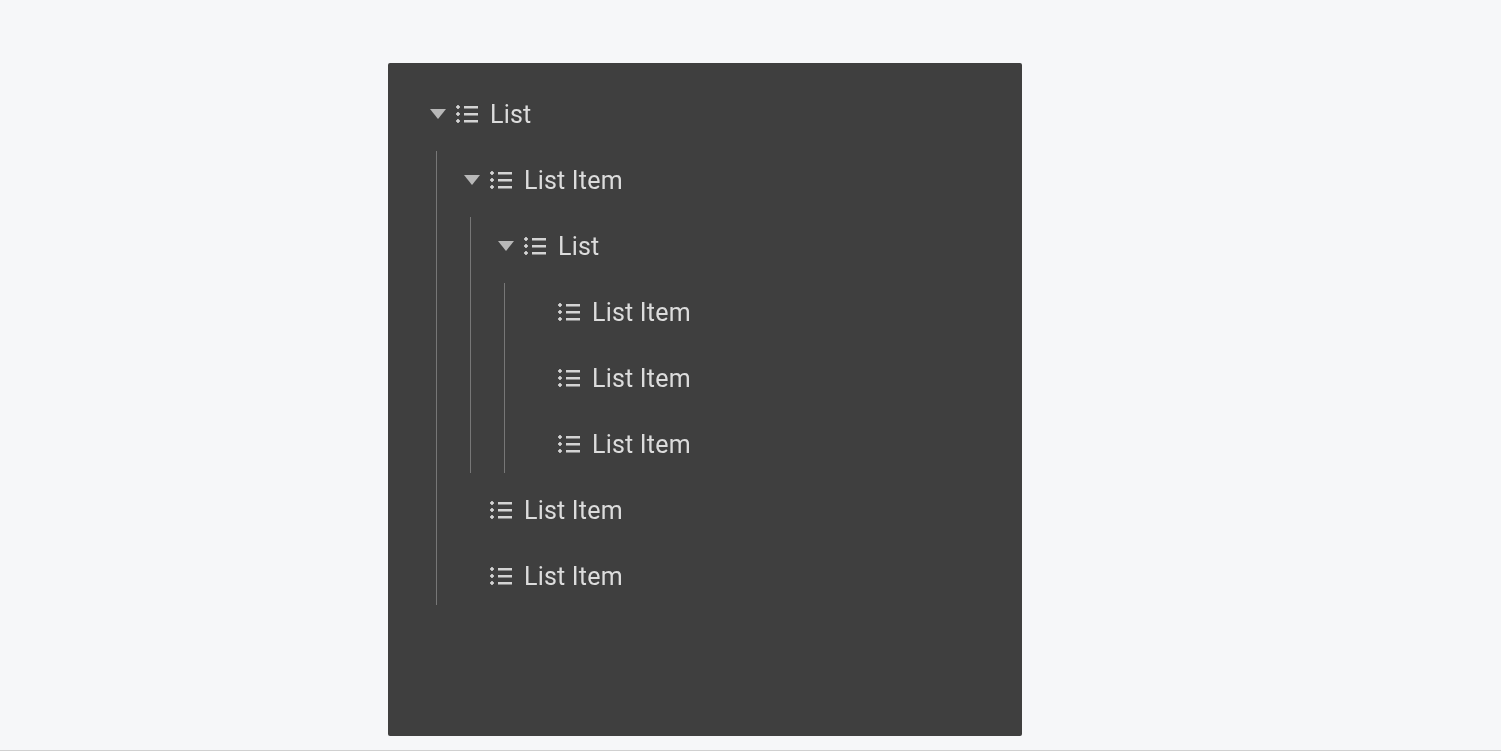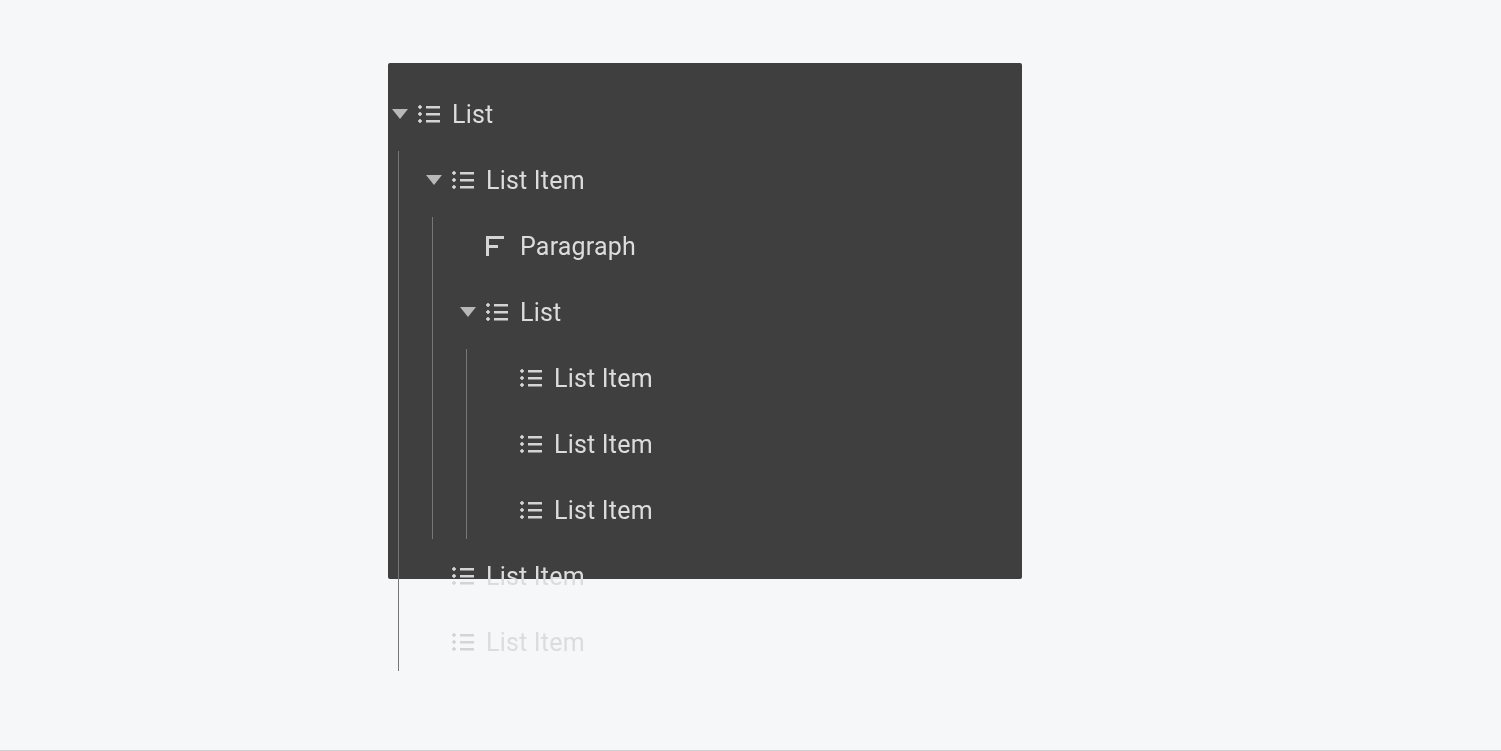--- a/index.html
+++ b/index.html
@@ -12,24 +12,25 @@
     overflow: hidden;
     border-bottom: 1px solid #d0d0d0;
     box-sizing: border-box;
   }
 
   .panel {
     position: absolute;
     left: 388px;
     top: 63px;
     width: 634px;
-    height: 516px;
+    height: 673px;
     background: #3f3f3f;
     border-radius: 2px;
     padding-top: 18px;
+    padding-left: 38px;
     box-sizing: border-box;
   }
 
   .row {
     display: flex;
     align-items: center;
     height: 66px;
   }
 
   .icon-slot {
@@ -133,25 +134,20 @@
     <div class="row">
       <span class="icon-slot">
           <span class="tri"></span>
         </span>
       <span class="list-icon"></span>
       <span class="label">List Item</span>
     </div>
 
     <div class="children">
 
-      <div class="row no-toggle">
-        <span class="icon-slot"></span>
-        <span class="para-icon"></span>
-        <span class="label">Paragraph</span>
-      </div>
 
       <div class="row">
         <span class="icon-slot">
             <span class="tri"></span>
           </span>
         <span class="list-icon"></span>
         <span class="label">List</span>
       </div>
 
       <div class="children">

